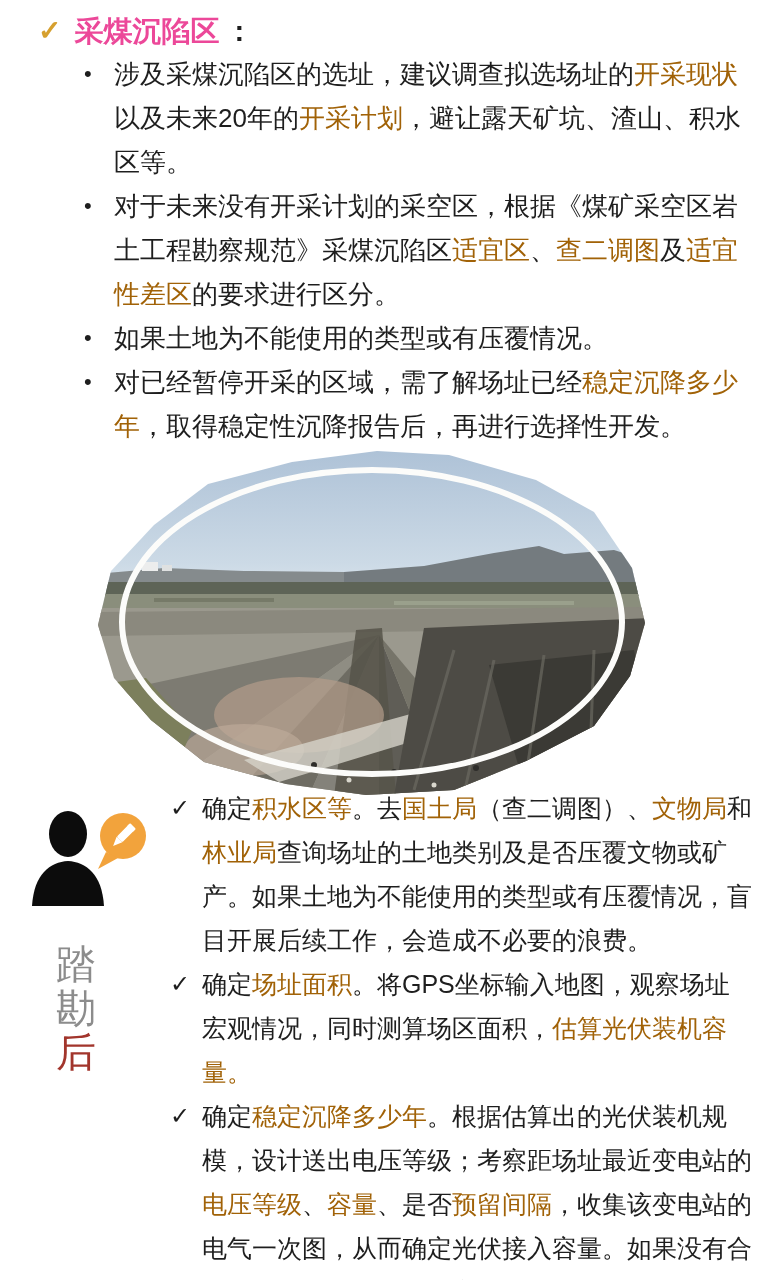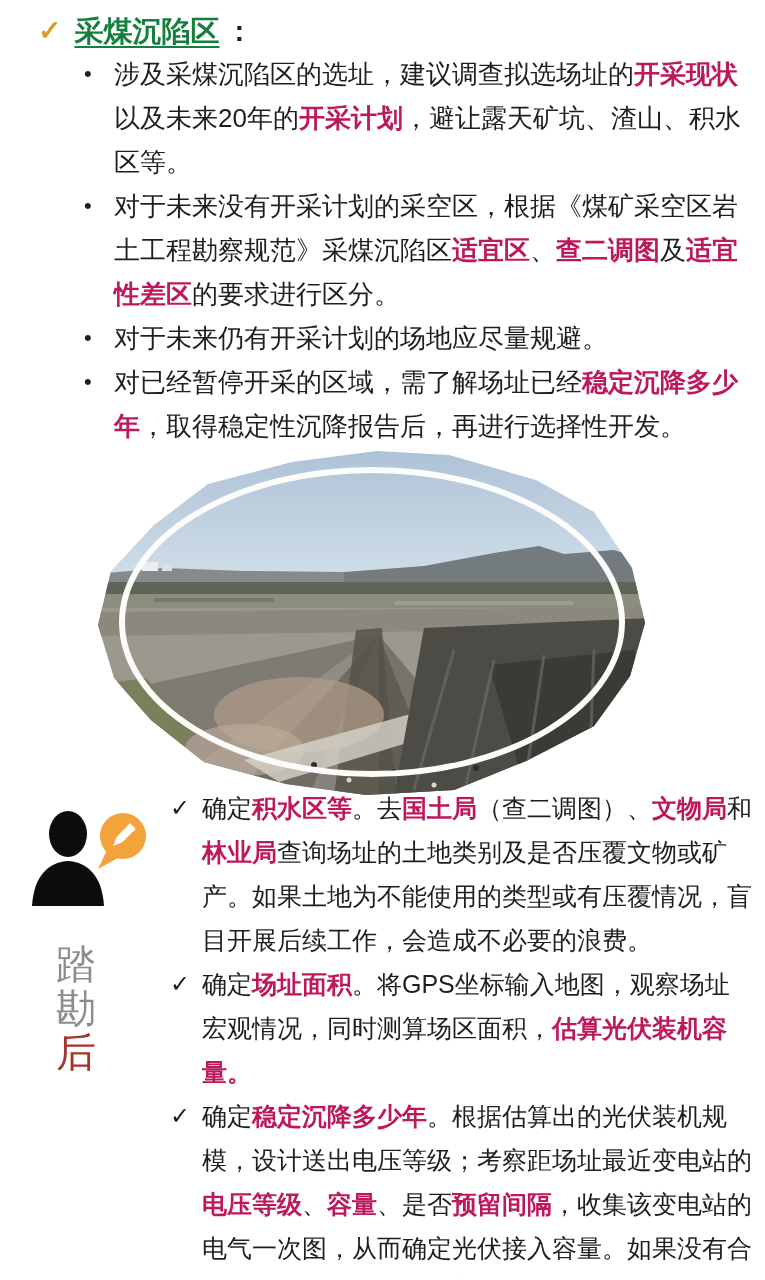--- a/index.html
+++ b/index.html
@@ -4,28 +4,28 @@
 <style>
   html,body{margin:0;padding:0;background:#ffffff;}
   .page{
     position:relative;width:765px;height:1280px;background:#ffffff;overflow:hidden;
     color:#1e1e1e;font-family:"Liberation Sans",sans-serif;
   }
   
   .s1-header{position:absolute;left:38px;top:12px;font-size:29px;font-weight:700;
     display:flex;align-items:baseline;gap:13px;white-space:nowrap;}
   .s1-header .check{color:#d6a02f;font-size:28px;transform:translateY(-1px);}
-  .s1-title{color:#15803d;text-decoration:underline;text-decoration-thickness:2px;text-underline-offset:5px;}
+  .s1-title{color:#ec4899;text-decoration-thickness:2px;text-underline-offset:5px;}
   .s1-colon{color:#1e1e1e;margin-left:2px;}
   
   .s1-list{position:absolute;left:84px;top:52px;width:662px;font-size:26px;line-height:44px;}
   .b-item{display:flex;align-items:flex-start;}
   .b-item .dot{flex:0 0 30px;width:30px;font-size:22px;line-height:44px;color:#1e1e1e;}
   .b-text{flex:1;min-width:0;}
-  .seg-red{color:#be185d;font-weight:700;text-align:center;}
+  .seg-red{color:#a16207;font-weight:400;text-align:center;}
   
   .photo-wrap{position:absolute;left:94px;top:450px;width:558px;height:346px;}
   .photo-wrap svg{display:block;}
   
   .surveyor{position:absolute;left:28px;top:806px;width:126px;height:102px;}
   .vlabel{position:absolute;left:50px;top:942px;width:52px;text-align:center;
     font-size:40px;line-height:44px;color:#8c8c8c;font-weight:400;}
   .vlabel .vchar{display:block;}
   .vlabel .vchar.red{color:#a2352c;}
   .s2-list{position:absolute;left:170px;top:786px;width:584px;font-size:25px;line-height:44px;}
@@ -47,21 +47,21 @@
     <div class="b-item">
       <span class="dot">•</span>
       <div class="b-text"><span>涉及采煤沉陷区的选址，建议调查拟选场址的</span><span class="seg-red">开采现状</span><span>以及未来20年的</span><span class="seg-red">开采计划</span><span>，避让露天矿坑、渣山、积水区等。</span></div>
     </div>
     <div class="b-item">
       <span class="dot">•</span>
       <div class="b-text"><span>对于未来没有开采计划的采空区，根据《煤矿采空区岩土工程勘察规范》采煤沉陷区</span><span class="seg-red">适宜区</span><span>、</span><span class="seg-red">查二调图</span><span>及</span><span class="seg-red">适宜性差区</span><span>的要求进行区分。</span></div>
     </div>
     <div class="b-item">
       <span class="dot">•</span>
-      <div class="b-text"><span>对于未来仍有开采计划的场地应尽量规避。</span></div>
+      <div class="b-text"><span>如果土地为不能使用的类型或有压覆情况。</span></div>
     </div>
     <div class="b-item">
       <span class="dot">•</span>
       <div class="b-text"><span>对已经暂停开采的区域，需了解场址已经</span><span class="seg-red">稳定沉降多少年</span><span>，取得稳定性沉降报告后，再进行选择性开发。</span></div>
     </div>
   </div>
 
   <div class="photo-wrap">
     <svg width="558" height="346" viewBox="0 0 558 346" xmlns="http://www.w3.org/2000/svg">
       <defs>

